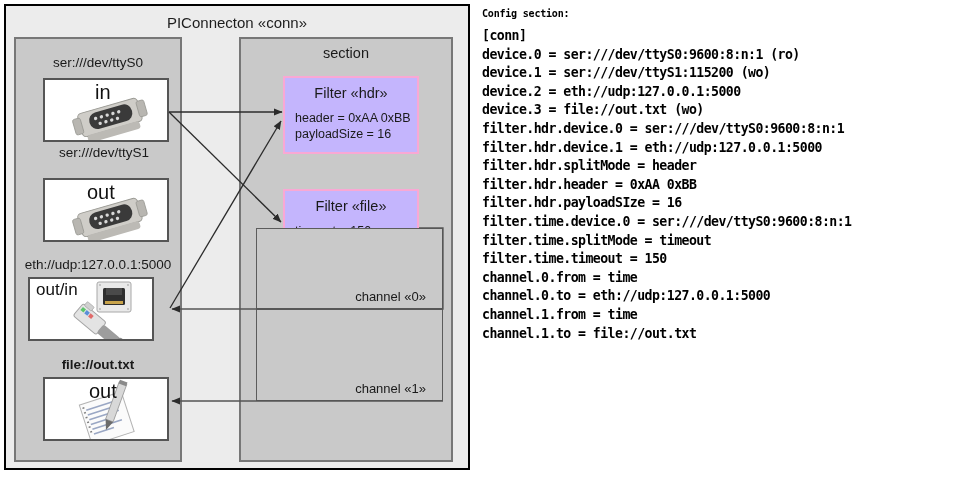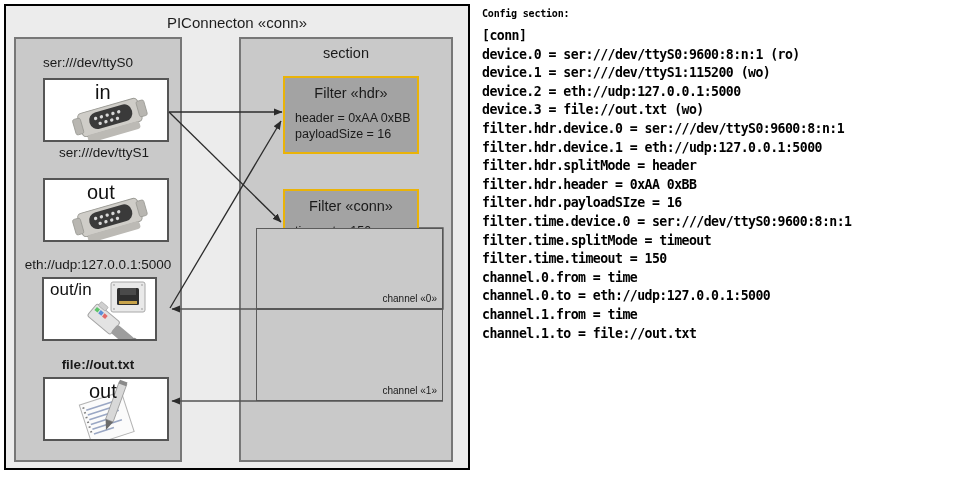--- a/index.html
+++ b/index.html
@@ -20,27 +20,27 @@
   #devices-panel{left:14px;top:37px;width:168px;height:425px;}
   #filters-panel{left:239px;top:37px;width:214px;height:425px;}
 
   
   .dev-label{position:absolute;text-align:center;font-size:13.5px;white-space:nowrap;}
   .dev-box{position:absolute;background:#fff;border:2px solid #555;box-sizing:border-box;
     overflow:hidden;}
   .dev-dir{position:absolute;font-size:20px;color:#111;z-index:3;}
 
   
-  .filter-box{position:absolute;background:#a3a3a3;border:2px solid #eab308;box-sizing:border-box;}
+  .filter-box{position:absolute;background:#c4b5fd;border:2px solid #f9a8d4;box-sizing:border-box;}
   .filter-title{position:absolute;left:0;top:7px;width:100%;text-align:center;font-size:14.5px;}
   .filter-props{position:absolute;left:10px;top:32px;font-size:12.5px;line-height:16px;}
 
   
   .channel-box{position:absolute;background:#c9c9c9;border:1px solid #5c5c5c;box-sizing:border-box;}
-  .channel-label{position:absolute;right:5px;bottom:4px;font-size:10px;white-space:nowrap;margin-top:16px;}
+  .channel-label{position:absolute;right:16px;bottom:4px;font-size:13px;white-space:nowrap;margin-top:16px;}
 
   
   svg.overlay{position:absolute;left:0;top:0;width:964px;height:484px;
     pointer-events:none;overflow:visible;}
 
   
   #config{position:absolute;left:482px;top:8px;width:478px;}
   .config-head{font-family:"DejaVu Sans Mono","Liberation Mono",monospace;
     font-weight:bold;font-size:10px;letter-spacing:-0.2px;color:#000;}
   .config-body{margin-top:8px;font-family:"DejaVu Sans Mono","Liberation Mono",monospace;
@@ -52,21 +52,21 @@
 <body>
 
 <div id="root">
 
   <div class="outer-frame">
     <div class="outer-title">PIConnecton «conn»</div>
   </div>
 
   <div class="panel" id="devices-panel"></div>
 
-  <div class="dev-label" style="left:4px;top:55px;width:168px;">ser:///dev/ttyS0</div>
+  <div class="dev-label" style="left:14px;top:55px;width:168px;">ser:///dev/ttyS0</div>
   <div class="dev-box" style="left:43px;top:78px;width:126px;height:64px;">
     <span class="dev-dir" style="left:50px;top:1px;">in</span>
     <svg width="126" height="64" viewBox="0 0 126 64" style="position:absolute;left:0;top:0;">
       <g transform="rotate(-16 63 38)">
         <rect x="34" y="26" width="62" height="24" rx="4" fill="#cfcdc8" stroke="#9a9a94" stroke-width="1"></rect>
         <rect x="44" y="29" width="44" height="17" rx="8" fill="#3a3a3a"></rect>
         <g fill="#d8d8d8">
           <circle cx="51" cy="35" r="1.7"></circle>
             <circle cx="57" cy="35" r="1.7"></circle>
           <circle cx="63" cy="35" r="1.7"></circle>
@@ -103,21 +103,21 @@
             <circle cx="72" cy="41" r="1.7"></circle>
         </g>
         <rect x="28" y="30" width="8" height="16" rx="2" fill="#b8b6b1" stroke="#9a9a94" stroke-width="0.8"></rect>
         <rect x="94" y="30" width="8" height="16" rx="2" fill="#b8b6b1" stroke="#9a9a94" stroke-width="0.8"></rect>
         <rect x="38" y="49" width="54" height="8" rx="3" fill="#bcbab5"></rect>
       </g>
     </svg>
   </div>
 
   <div class="dev-label" style="left:14px;top:257px;width:168px;">eth://udp:127.0.0.1:5000</div>
-  <div class="dev-box" style="left:42px;top:277px;width:115px;height:64px;padding-left:36px;">
+  <div class="dev-box" style="left:28px;top:277px;width:126px;height:64px;padding-left:36px;">
     <span class="dev-dir" style="left:6px;top:1px;font-size:17px;">out/in</span>
     <svg width="126" height="64" viewBox="0 0 126 64" style="position:absolute;left:0;top:0;">
       <rect x="67" y="3" width="34" height="30" rx="2" fill="#e9e9e9" stroke="#a8a8a8" stroke-width="1"></rect>
       <rect x="73" y="9" width="22" height="17" rx="1.5" fill="#2e2e2e"></rect>
       <rect x="76" y="9" width="16" height="7" fill="#4a4a4a"></rect>
       <rect x="75" y="22" width="18" height="3" fill="#c8a34a"></rect>
       <circle cx="70" cy="6" r="0.9" fill="#b0b0b0"></circle>
         <circle cx="98" cy="6" r="0.9" fill="#b0b0b0"></circle>
       <circle cx="70" cy="30" r="0.9" fill="#b0b0b0"></circle>
         <circle cx="98" cy="30" r="0.9" fill="#b0b0b0"></circle>
@@ -170,21 +170,21 @@
 
   <div class="filter-box" style="left:283px;top:76px;width:136px;height:78px;">
     <div class="filter-title">Filter «hdr»</div>
     <div class="filter-props">
       <div>header = 0xAA 0xBB</div>
       <div>payloadSize = 16</div>
     </div>
   </div>
 
   <div class="filter-box" style="left:283px;top:189px;width:136px;height:78px;">
-    <div class="filter-title">Filter «conn»</div>
+    <div class="filter-title">Filter «file»</div>
     <div class="filter-props">
       <div>timeout = 150 ms</div>
     </div>
   </div>
 
   <div class="channel-box" style="left:256px;top:228px;width:187px;height:81px;">
     <div class="channel-label">channel «0»</div>
   </div>
 
   <div class="channel-box" style="left:256px;top:309px;width:187px;height:92px;">

